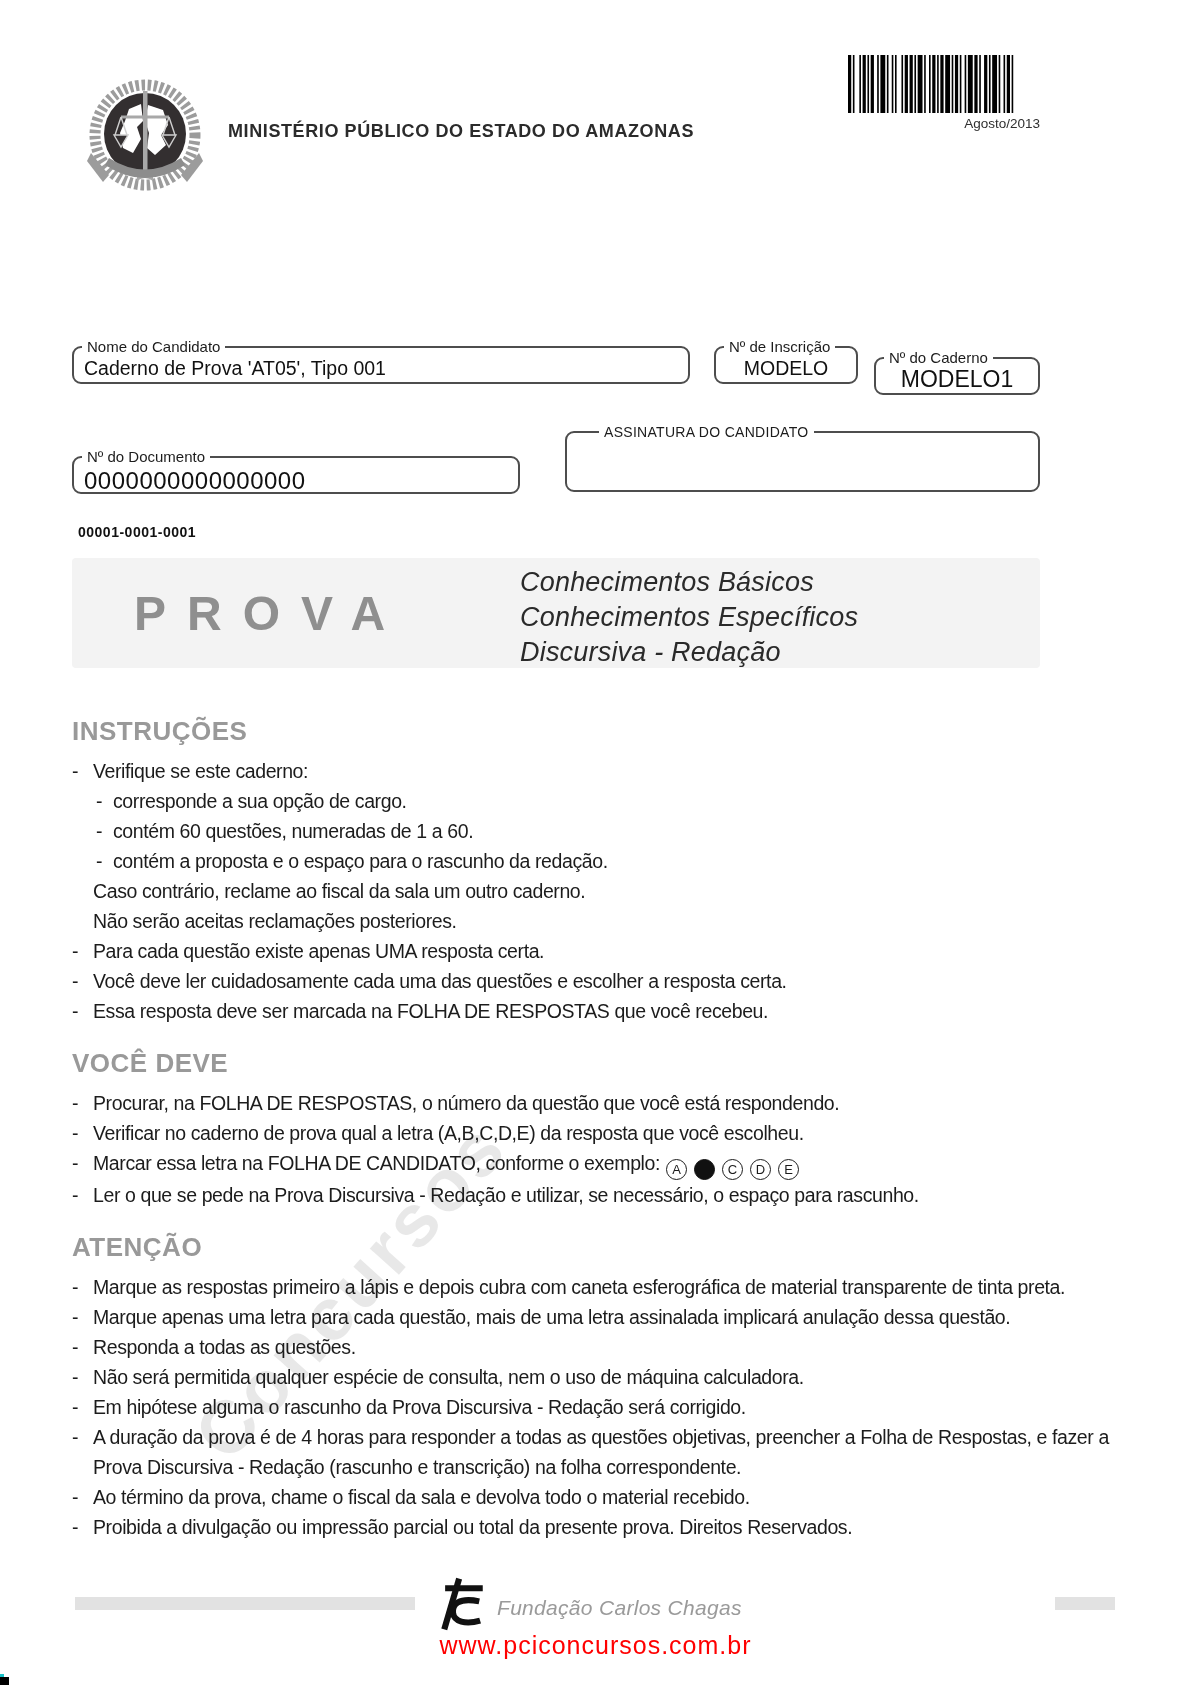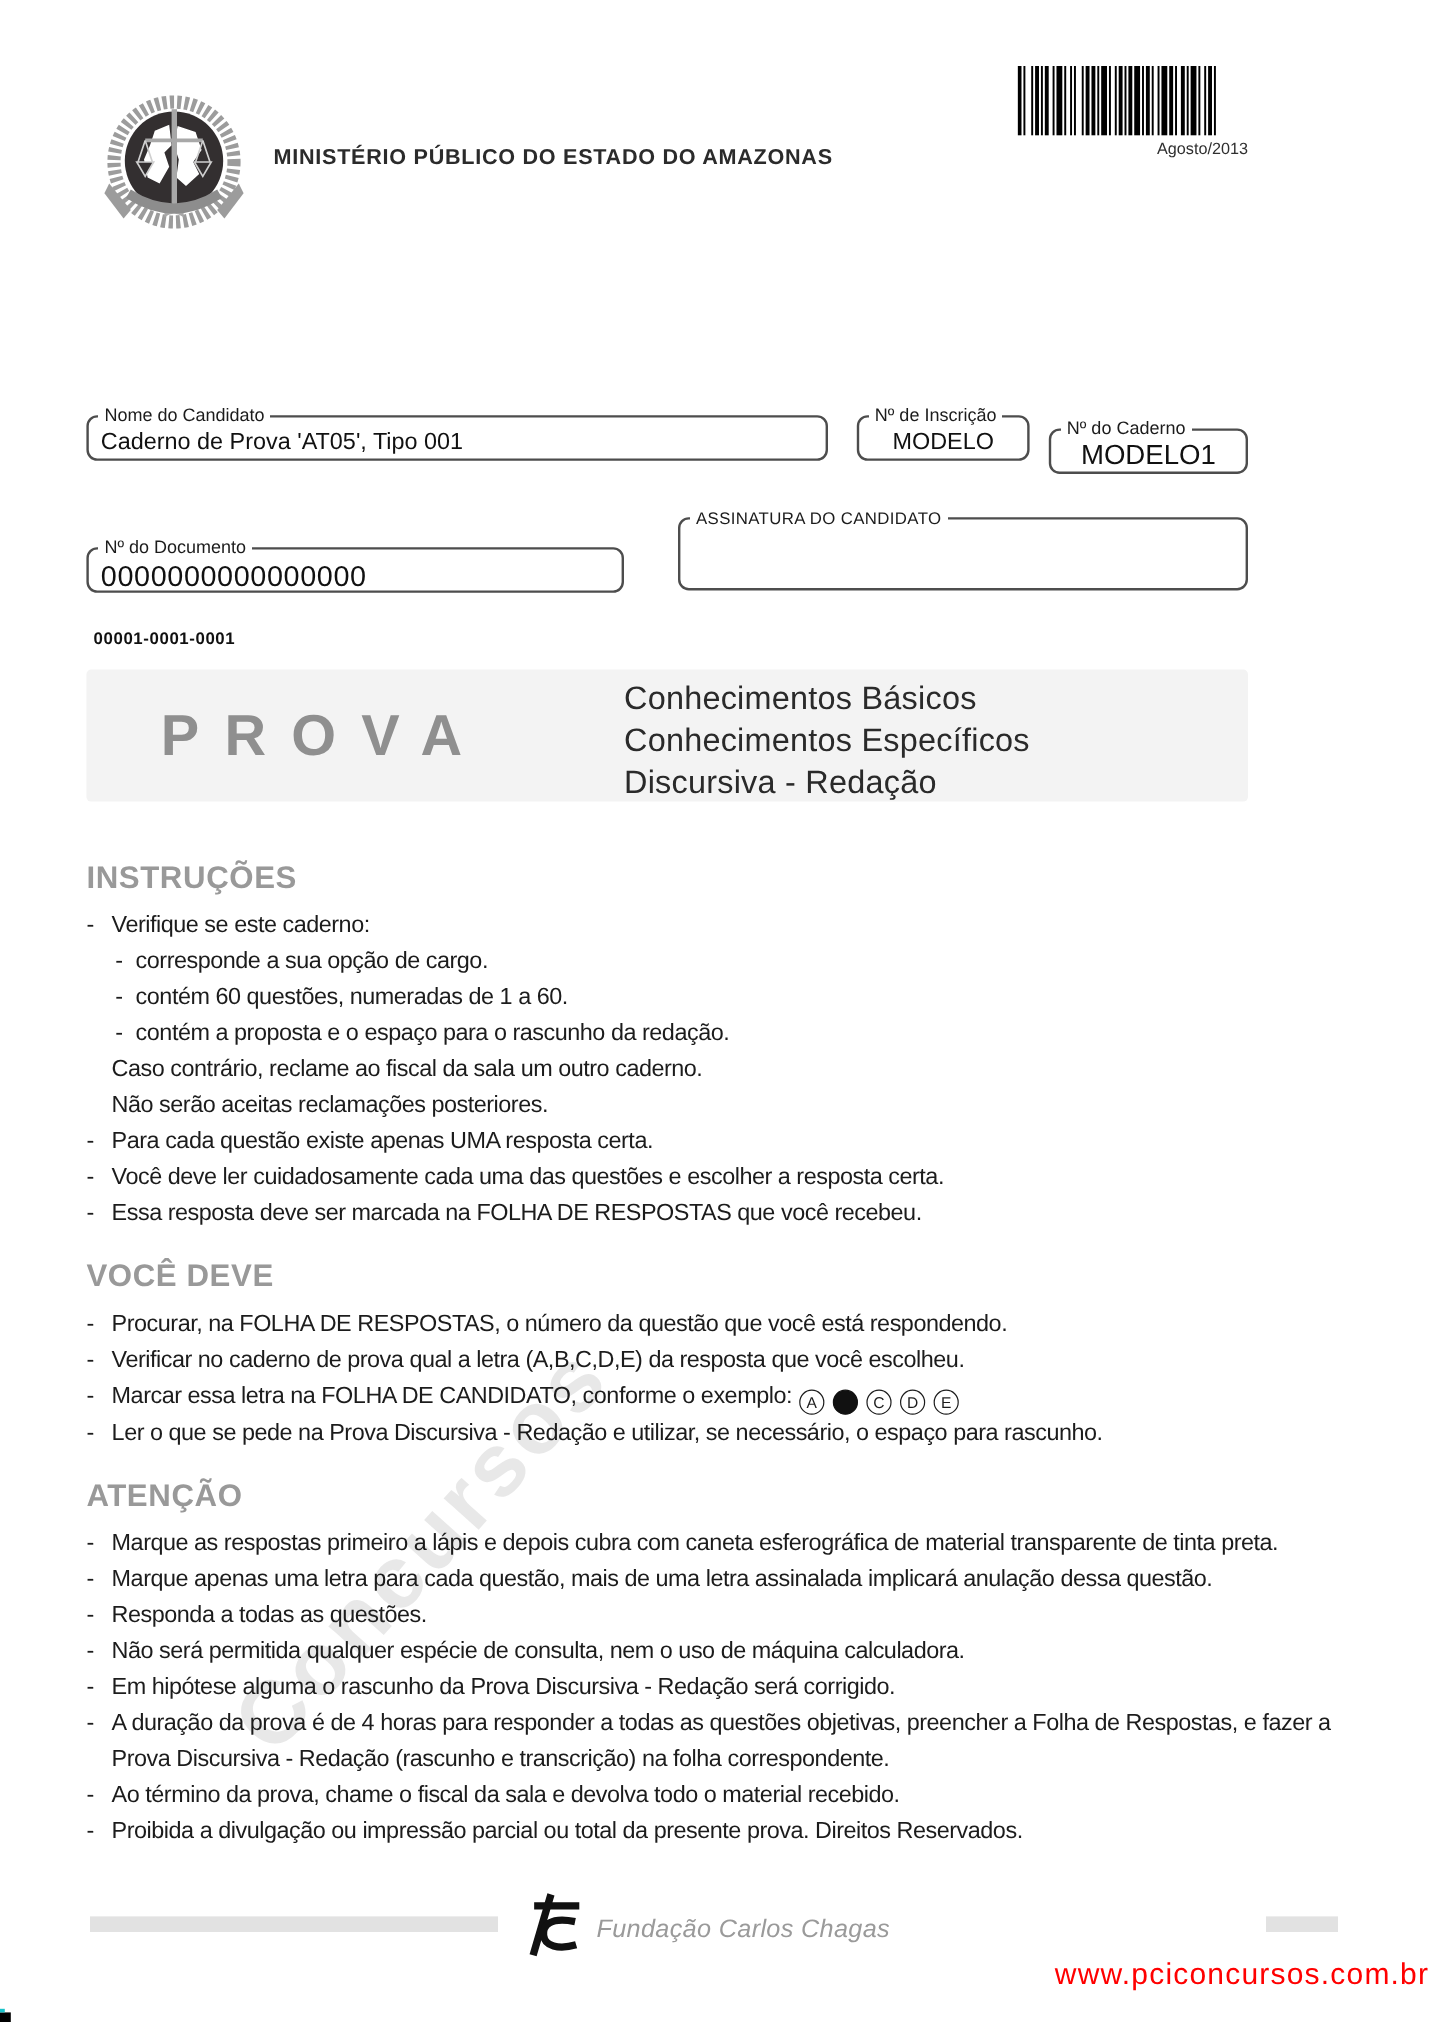--- a/index.html
+++ b/index.html
@@ -30,41 +30,41 @@
   fieldset {
     position: absolute; border: 2px solid #4d4d4d; border-radius: 9px; background: transparent;
   }
   fieldset legend {
     margin-left: 8px; padding: 0 5px; font-size: 15px; color: #1c1c1c; white-space: nowrap;
   }
   .fs-name      { left: 72px;  top: 338px; width: 618px; height: 46px; }
   .fs-inscricao { left: 714px; top: 338px; width: 144px; height: 46px; }
   .fs-caderno   { left: 874px; top: 338px; width: 166px; height: 46px; margin-top: 11px; }
   .fs-documento { left: 72px;  top: 448px; width: 448px; height: 46px; }
-  .fs-assinatura{ left: 565px; top: 424px; width: 475px; height: 68px; }
+  .fs-assinatura{ left: 565px; top: 424px; width: 475px; height: 68px; padding-left: 24px; }
   .fs-assinatura legend { font-size: 14px; letter-spacing: .3px; }
   .fs-value { font-size: 19.5px; color: #111; padding: 2px 0 0 10px; }
   .fs-value.center { text-align: center; padding-left: 0; }
   .fs-caderno .fs-value { font-size: 23px; padding-top: 0; }
   .fs-documento .fs-value { font-size: 24px; letter-spacing: .5px; }
   .serial-code {
     position: absolute; left: 78px; top: 524px;
     font-size: 14px; font-weight: bold; letter-spacing: .5px; color: #111;
   }
   
   .prova-box {
     position: absolute; left: 72px; top: 558px; width: 968px; height: 110px;
     background: #f3f3f3; border-radius: 4px;
   }
   .prova-title {
     position: absolute; left: 62px; top: 28px;
     font-size: 48px; font-weight: bold; color: #8f8f8f; letter-spacing: 21px;
   }
   .prova-subjects { position: absolute; left: 448px; top: 7px; }
-  .prova-subject { font-size: 27px; color: #2a2a2a; line-height: 35px; letter-spacing: .2px; }
+  .prova-subject { font-size: 27px; color: #2a2a2a; line-height: 35px; letter-spacing: .2px; font-style: italic; }
   
   .sections { position: absolute; left: 72px; top: 716px; width: 1050px; z-index: 2; }
   .section-title {
     font-size: 26px; font-weight: bold; color: #999999; letter-spacing: .5px;
     margin: 0 0 9px 0;
   }
   .section + .section .section-title { margin-top: 22px; }
   .li {
     position: relative; padding-left: 21px;
     font-size: 19.5px; line-height: 30px; color: #1c1c1c; letter-spacing: -0.4px;
@@ -89,21 +89,21 @@
   
   .footer-bar { position: absolute; height: 13px; background: #e2e2e2; top: 1597px; }
   .footer-bar.left  { left: 75px;  width: 340px; }
   .footer-bar.right { left: 1055px; width: 60px; }
   .fcc-logo { position: absolute; left: 432px; top: 1576px; width: 56px; height: 56px; }
   .fcc-name {
     position: absolute; left: 497px; top: 1596px;
     font-size: 21px; font-style: italic; color: #9a9a9a; letter-spacing: .3px;
   }
   .site-link {
-    position: absolute; left: 0; top: 1631px; width: 1191px; text-align: right;
+    position: absolute; left: 0; top: 1631px; width: 1191px; text-align: center;
     font-size: 25px; color: #ff0000; letter-spacing: 1px; text-decoration: none;
     cursor: pointer;
   }
   .corner-mark { position: absolute; left: 0; top: 1677px; width: 9px; height: 8px; background: #000; }
   .corner-mark::before {
     content: ""; position: absolute; left: 0; top: -3px; width: 4px; height: 3px; background: #19c2c9;
   }
 </style>
 </head>
 <body>

